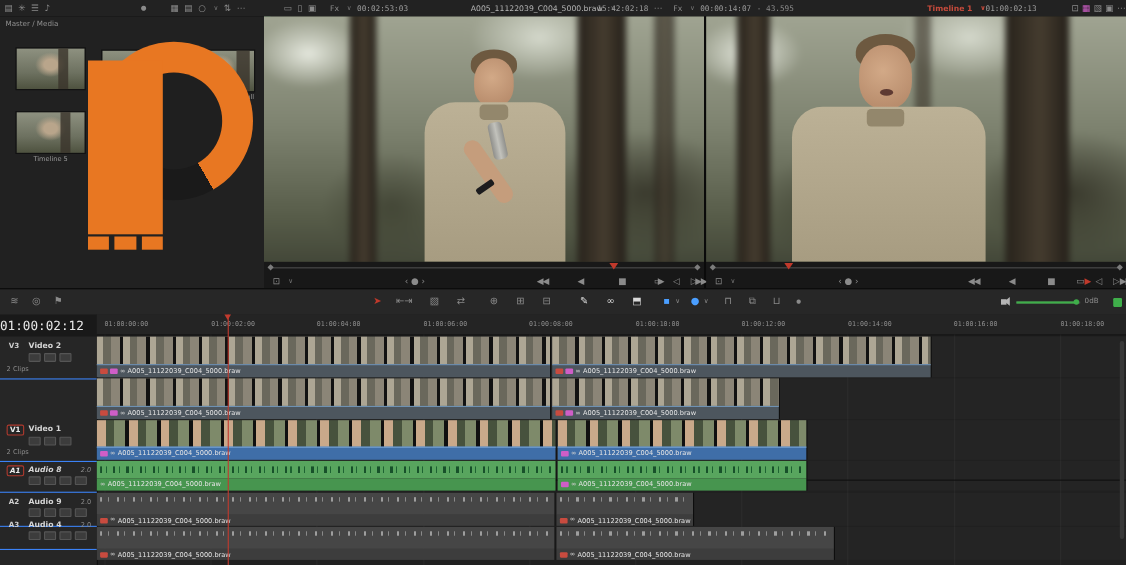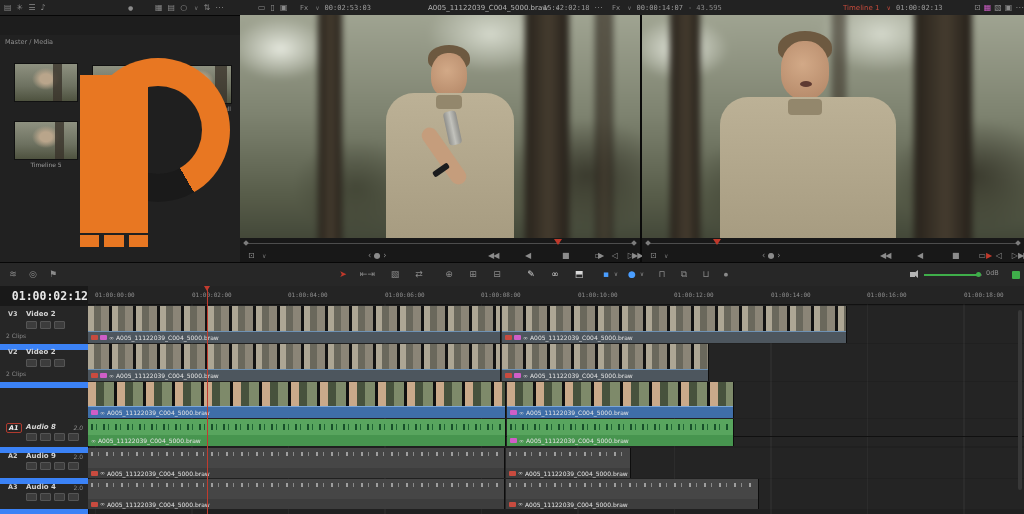--- a/index.html
+++ b/index.html
@@ -8,24 +8,24 @@
   .mono{font-family:"DejaVu Sans Mono",monospace;}
   .abs{position:absolute;}
   .ic{color:#8b8b8b;font-size:8px;line-height:15px;display:inline-block;}
   .caret{font-size:6px;color:#777;margin-left:2px;}
 
   
   #topbar{position:absolute;left:0;top:0;width:1024px;height:15px;background:#222;border-bottom:1px solid #060606;font-size:7px;}
   #topbar .grp{position:absolute;top:0;height:15px;display:flex;align-items:center;gap:5px;}
   .tc-sm{font-size:7px;color:#9c9c9c;}
   .fx{color:#8b8b8b;font-size:7px;}
-  .red-text{color:#c74b3c;}
+  .red-text{color:#c74b3c;font-weight:bold;}
 
   
-  #mediapool{position:absolute;left:0;top:15px;width:240px;height:247px;background:#212121;border-right:6px solid #22c55e;margin-top:20px;}
+  #mediapool{position:absolute;left:0;top:15px;width:240px;height:247px;background:#212121;border-right:6px solid #22c55e;}
   #breadcrumb{position:absolute;left:5px;top:3px;font-size:6.5px;color:#8f8f8f;}
   .mthumb{position:absolute;width:62px;height:37px;background:
       radial-gradient(20px 16px at 50% 40%,#b9a58b 0 30%,transparent 70%),
       linear-gradient(180deg,#8e9180 0%,#6d7160 60%,#4e523f 100%);
       border:1px solid #111;}
   .mthumb .trunk{position:absolute;top:0;width:9px;height:100%;background:#39332a;opacity:.8;}
   .mlabel{position:absolute;font-size:6px;color:#9a9a9a;width:80px;text-align:center;}
 
   
   #logo-ring{position:absolute;left:86px;top:23px;width:144px;height:144px;border-radius:50%;
@@ -77,25 +77,25 @@
   #spk:after{content:"";position:absolute;left:3px;top:-2px;border-top:4px solid transparent;border-bottom:4px solid transparent;border-right:5px solid #b5b5b5;}
   #voltrack{position:absolute;left:14px;top:3px;width:58px;height:2px;background:#4a4a4a;}
   #volfill{position:absolute;left:0;top:0;height:2px;width:92%;background:#3fae4a;}
   #volknob{position:absolute;left:90%;top:-2px;width:5px;height:5px;border-radius:50%;background:#3fae4a;}
   #vollabel{position:absolute;left:76px;top:-2px;font-size:6.5px;color:#8f8f8f;}
   #grnbox{position:absolute;right:4px;top:8px;width:8px;height:8px;background:#3fae4a;border-radius:1px;}
 
   
   #timeline{position:absolute;left:0;top:286px;width:1024px;height:228px;background:#202020;}
   #tc-big{position:absolute;left:0;top:0;width:88px;height:20px;background:#191919;color:#e8e8e8;
-          font-size:11.5px;font-weight:bold;text-align:right;line-height:20px;}
+          font-size:11.5px;font-weight:normal;text-align:left;line-height:20px;}
   #ruler{position:absolute;left:88px;top:0;width:936px;height:18px;background:#242424;border-bottom:1px solid #111;font-size:6px;color:#8f8f8f;}
   #ruler span{position:absolute;top:5px;}
   #theaders{position:absolute;left:0;top:20px;width:88px;height:208px;background:#262626;border-right:1px solid #101010;}
-  .thead{position:absolute;left:0;width:88px;border-bottom:6px solid #3b82f6;}
+  .thead{position:absolute;left:0;width:88px;border-bottom:1px solid #3b82f6;}
   .tbadge{position:absolute;left:6px;top:4px;font-size:6.5px;font-weight:bold;color:#cfcfcf;padding:0 2px;border-radius:2px;line-height:8px;}
   .tbadge.armed{border:1px solid #b03a2e;color:#eee;}
   .tname{position:absolute;left:26px;top:4px;font-size:7px;font-weight:bold;color:#d6d6d6;}
   .tch{position:absolute;right:5px;top:5px;font-size:6px;color:#8a8a8a;}
   .tbtns{position:absolute;left:26px;top:15px;display:flex;gap:3px;}
   .tbtns i{width:9px;height:6px;background:#3c3c3c;border:1px solid #555;border-radius:1px;}
   .tinfo{position:absolute;left:6px;top:26px;font-size:6px;color:#8a8a8a;}
 
   #tbody{position:absolute;left:88px;top:18px;width:936px;height:210px;
      background:repeating-linear-gradient(90deg,rgba(255,255,255,.035) 0 1px,transparent 1px 96.5px);
@@ -354,23 +354,23 @@
       <div class="thead" style="top:0;height:38px;">
         <span class="tbadge">V3</span>
         <span class="tname">Video 2</span>
         <span class="tbtns">
             <i></i>
             <i></i>
             <i></i>
           </span>
         <span class="tinfo">2 Clips</span>
       </div>
-      <div class="thead" style="top:38px;height:38px;">
-        <span class="tbadge">V2</span>
-        <span class="tname">Video 2</span>
+      <div class="thead" style="top:76px;height:37px;">
+        <span class="tbadge armed">V1</span>
+        <span class="tname">Video 1</span>
         <span class="tbtns">
             <i></i>
             <i></i>
             <i></i>
           </span>
         <span class="tinfo">2 Clips</span>
       </div>
       <div class="thead" style="top:113px;height:28px;font-style:italic;">
         <span class="tbadge armed">A1</span>
         <span class="tname">Audio 8</span>
@@ -386,21 +386,21 @@
         <span class="tbadge">A2</span>
         <span class="tname">Audio 9</span>
         <span class="tch">2.0</span>
         <span class="tbtns" style="top:14px;">
             <i></i>
             <i></i>
             <i></i>
             <i></i>
           </span>
       </div>
-      <div class="thead" style="top:173px;height:30px;">
+      <div class="thead" style="top:163px;height:30px;">
         <span class="tbadge">A3</span>
         <span class="tname">Audio 4</span>
         <span class="tch">2.0</span>
         <span class="tbtns" style="top:14px;">
             <i></i>
             <i></i>
             <i></i>
             <i></i>
           </span>
       </div>

